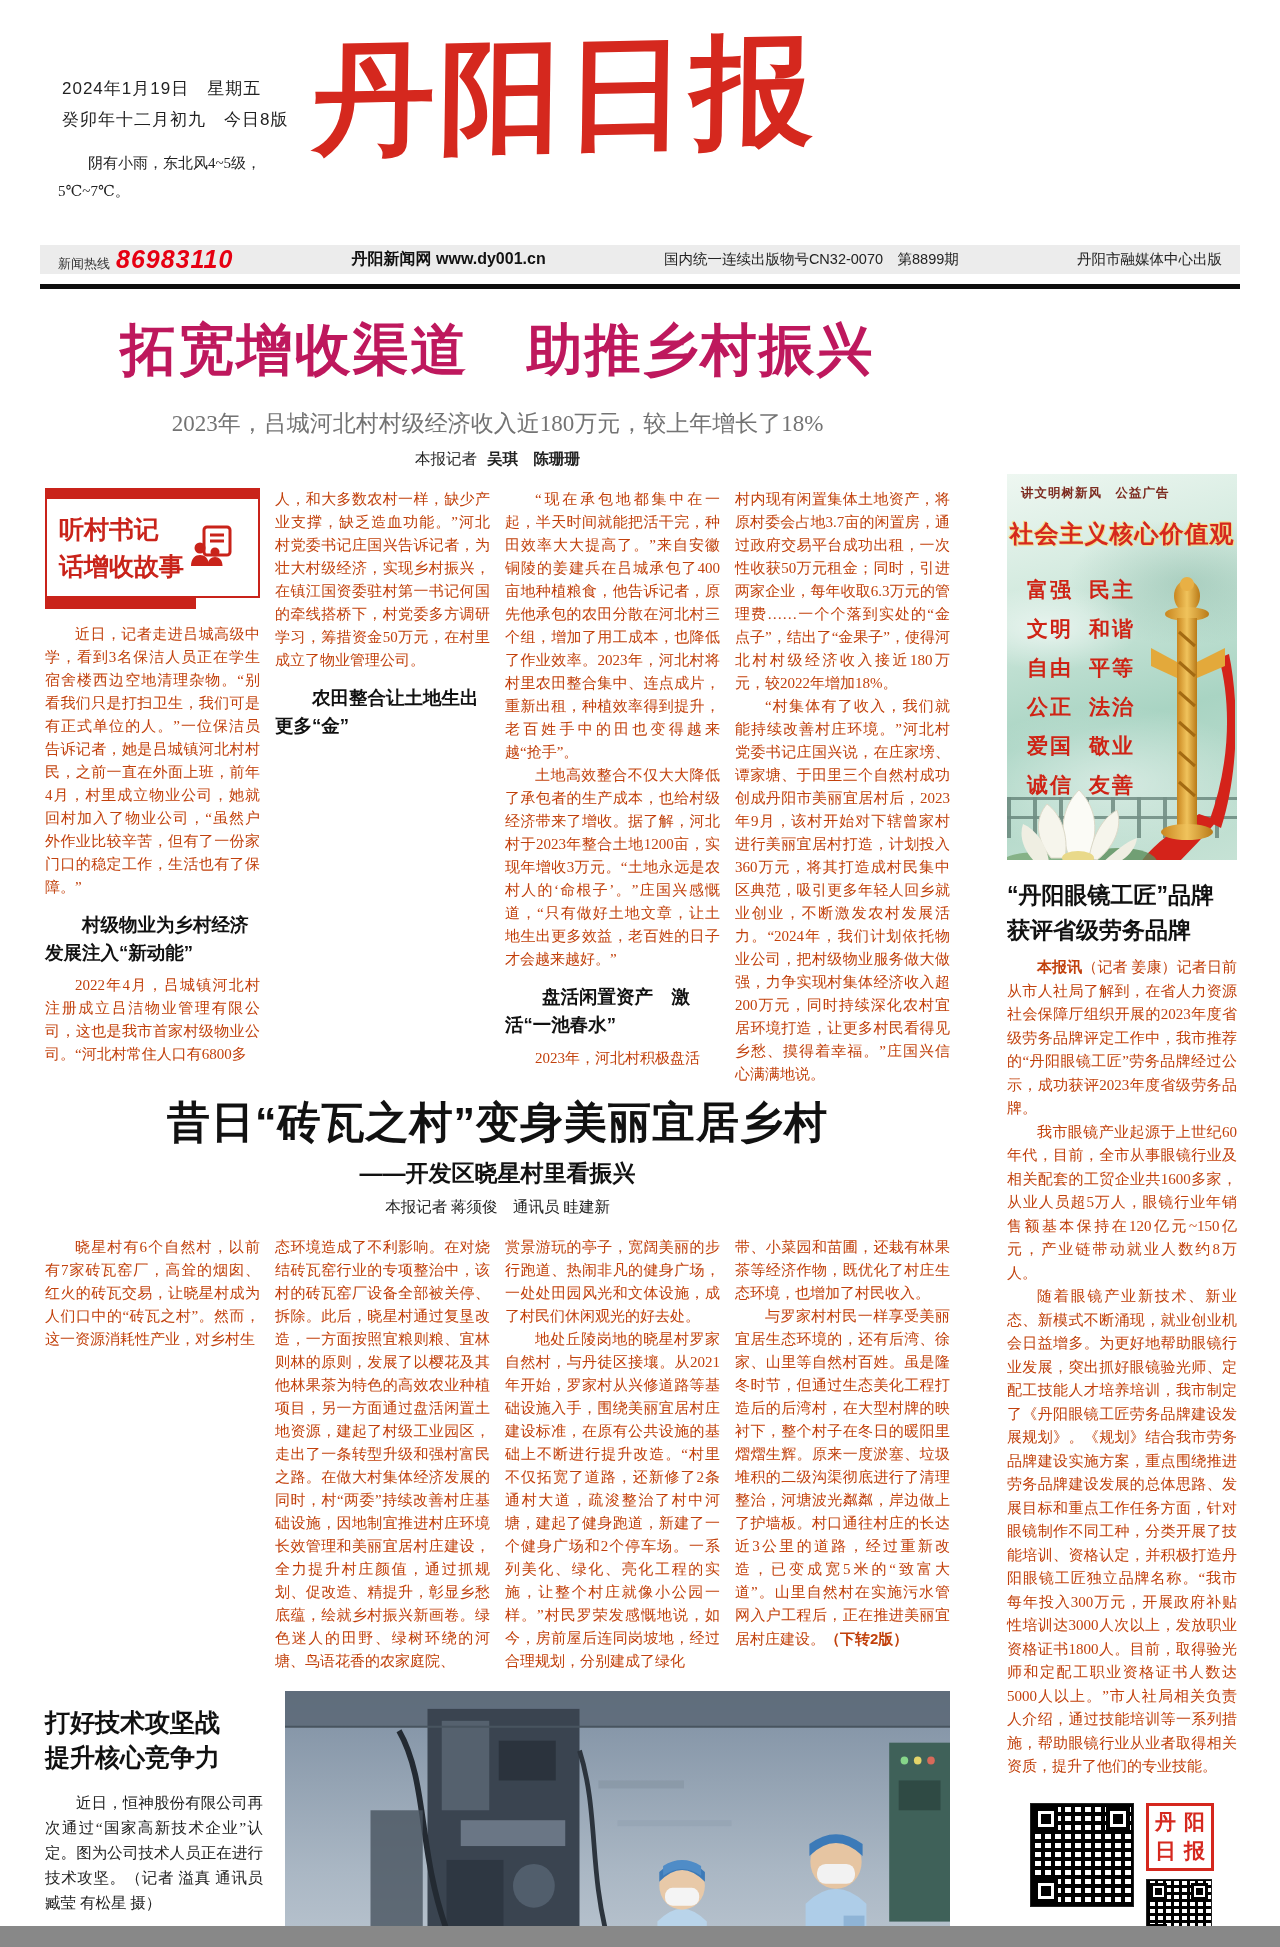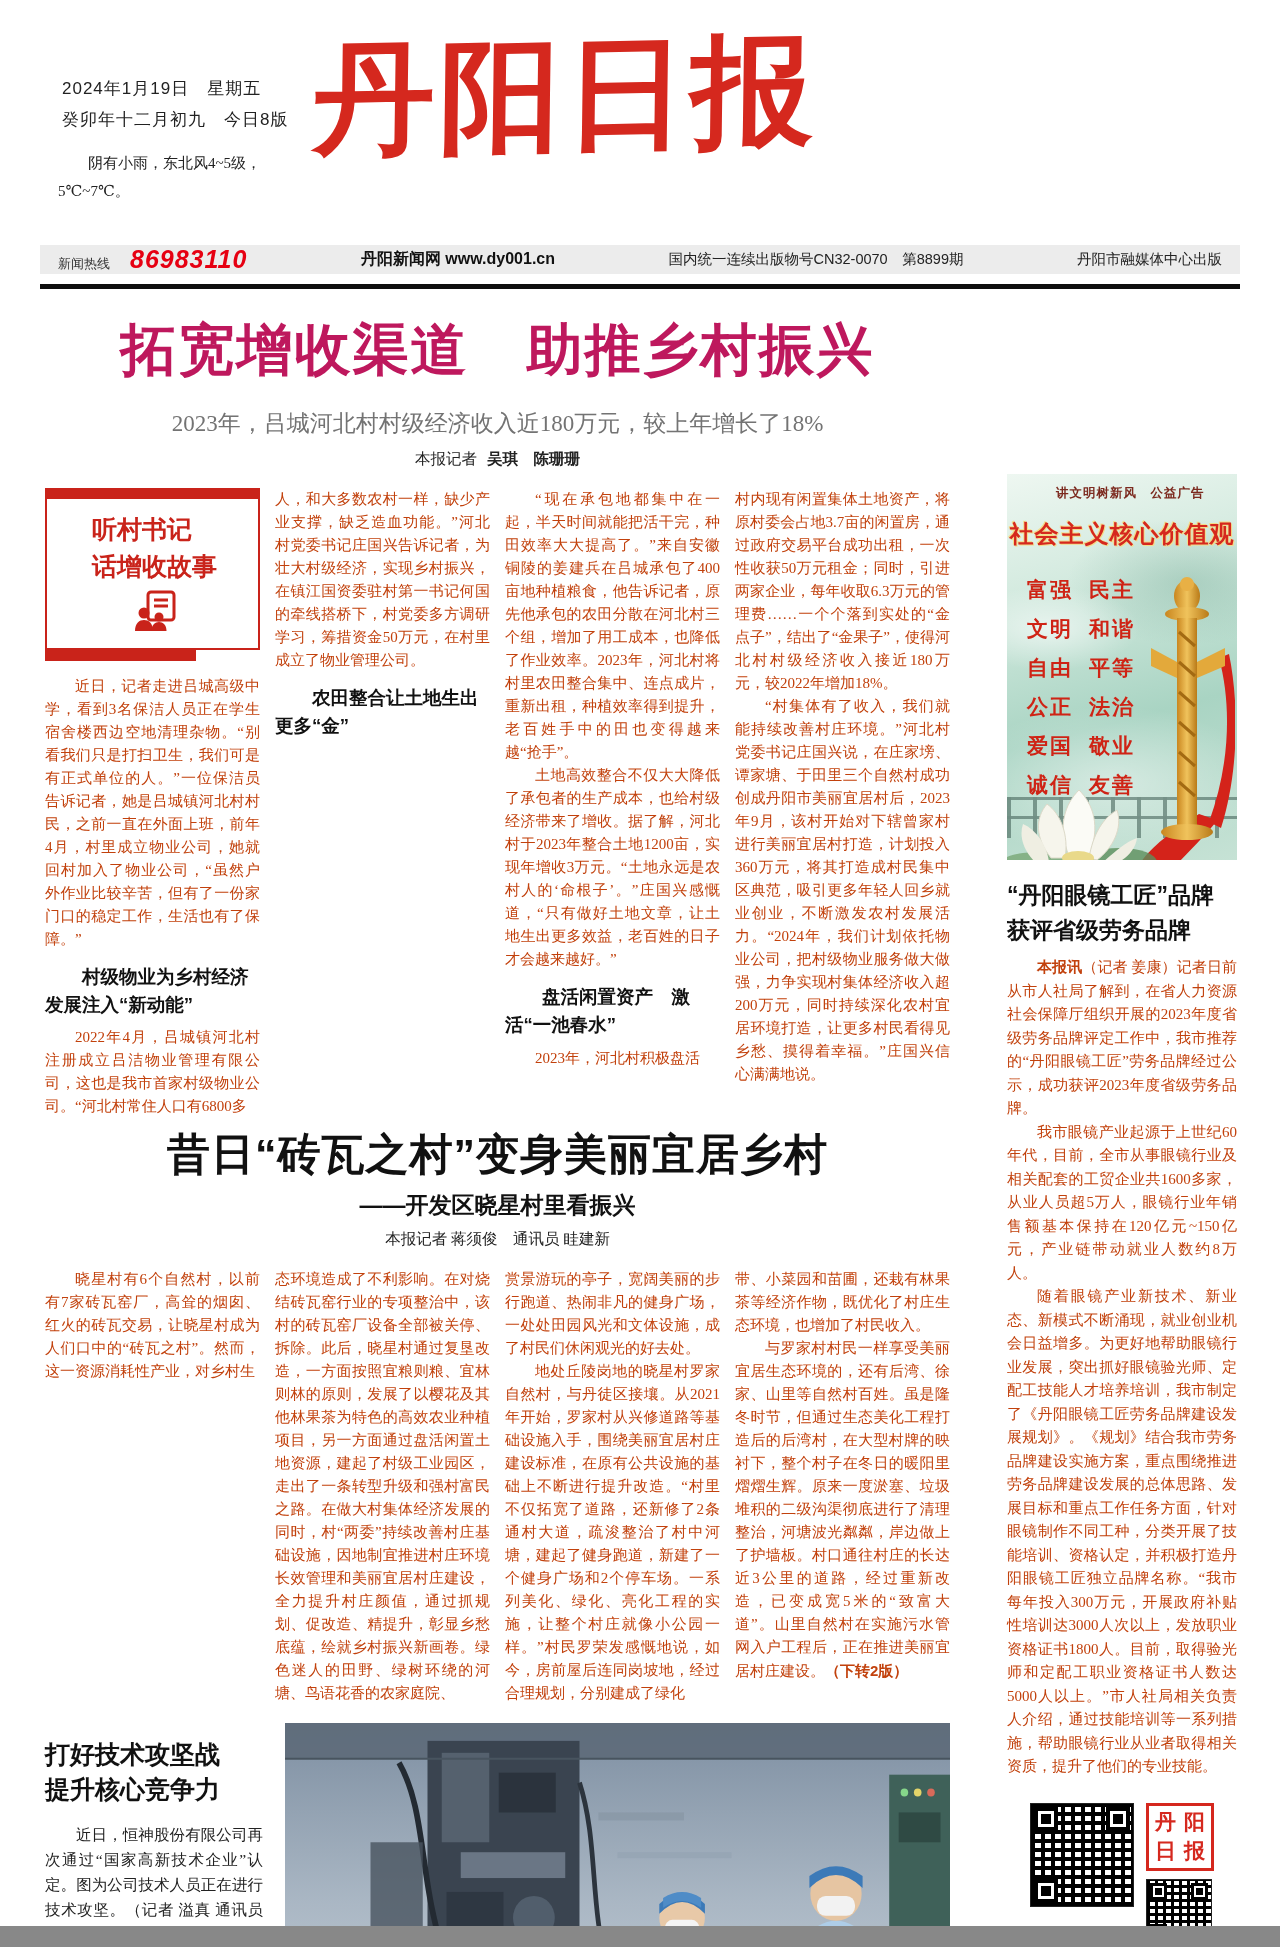--- a/index.html
+++ b/index.html
@@ -9,21 +9,21 @@
   .hdr{position:relative;height:242px;}
   .date-block{position:absolute;left:62px;top:74px;font-size:17px;line-height:1.8;letter-spacing:1px;
               font-family:"Liberation Sans","DejaVu Sans",sans-serif;color:#222;}
   .weather{position:absolute;left:58px;top:150px;width:250px;font-size:15px;line-height:1.85;text-indent:2em;color:#222;}
   .masthead{position:absolute;left:0;right:150px;top:28px;text-align:center;font-size:122px;line-height:1.1;
             color:#d5281e;font-weight:900;font-family:"DejaVu Sans","Liberation Sans",sans-serif;
             transform:rotate(-1.2deg) skewX(-2deg);letter-spacing:4px;}
   .info-bar{position:absolute;left:40px;right:40px;top:245px;height:29px;background:#ececec;
             display:flex;align-items:center;justify-content:space-between;padding:0 18px;box-sizing:border-box;
             font-family:"Liberation Sans","DejaVu Sans",sans-serif;}
-  .hotline{display:flex;align-items:baseline;gap:20px;}
+  .hotline{display:flex;align-items:baseline;gap:6px;}
   .hotline .lbl{font-size:13px;color:#333;}
   .hotline .num{font-size:25px;font-weight:900;font-style:italic;color:#e60012;letter-spacing:1px;}
   .website{font-size:16px;font-weight:700;color:#111;}
   .issue,.publisher{font-size:14.5px;color:#222;}
   .rule{position:absolute;left:40px;right:40px;top:284px;height:5px;background:#0e0e0e;}
   
   .content{position:absolute;left:45px;top:302px;width:1192px;display:flex;align-items:flex-start;}
   .left-main{width:905px;flex:0 0 905px;}
   .rail{width:230px;flex:0 0 230px;margin-left:57px;margin-top:172px;}
   
@@ -35,21 +35,21 @@
   .byline b{margin-left:6px;}
   .cols{display:flex;gap:15px;margin-top:18px;}
   .col{flex:0 0 215px;width:215px;}
   p.body{margin:0;font-size:15px;line-height:23px;text-align:justify;color:#c2410c;}
   p.body.ind{text-indent:2em;}
   .subhead{margin:12px 0 8px;font-size:18.5px;line-height:1.5;font-weight:700;color:#111;text-indent:2em;
            font-family:"Liberation Sans","DejaVu Sans",sans-serif;}
   
   .fbox{margin-bottom:14px;}
   .fbox .bar-top{height:11px;background:#c9231a;}
-  .fbox .fb-body{border:2px solid #c9231a;border-top:none;display:flex;align-items:center;gap:6px;padding:12px 8px 12px 12px;flex-direction:column;}
+  .fbox .fb-body{border:2px solid #c9231a;border-top:none;display:flex;align-items:center;gap:6px;padding:12px 8px 12px 12px;}
   .fbox .ft{color:#c9231a;font-weight:900;font-size:25px;line-height:1.45;font-family:"Liberation Sans","DejaVu Sans",sans-serif;white-space:nowrap;}
   .fbox .bar-bottom{height:11px;width:70%;background:#c9231a;}
   
   .mid{margin-top:12px;}
   .mid-head{text-align:center;}
   .mid-head h2{margin:0;font-size:43px;line-height:1.15;font-weight:900;letter-spacing:1px;color:#111;
                font-family:"Liberation Sans","DejaVu Sans",sans-serif;}
   .mid-dek{margin-top:10px;font-size:23px;font-weight:700;color:#111;font-family:"Liberation Sans","DejaVu Sans",sans-serif;}
   .mid-by{margin-top:8px;font-size:15.5px;color:#222;}
   .turn{font-weight:700;font-family:"Liberation Sans","DejaVu Sans",sans-serif;}
@@ -64,21 +64,21 @@
   .photo{flex:1;height:328px;background:#9aa8b6;}
   .photo svg{display:block;width:100%;height:100%;}
   
   .poster{position:relative;height:386px;overflow:hidden;
           background:linear-gradient(165deg,#eef7f1 0%,#d3eadf 28%,#a9d4c3 62%,#c6e2d5 100%);}
   .poster::before{content:"";position:absolute;inset:0;
      background:radial-gradient(130px 60px at 18% 40%,rgba(255,255,255,.6),transparent 70%),
                 radial-gradient(170px 90px at 78% 28%,rgba(110,165,145,.35),transparent 70%),
                 radial-gradient(220px 110px at 45% 80%,rgba(255,255,255,.45),transparent 70%);}
   .poster-tag{position:absolute;top:11px;left:14px;font-size:12.5px;font-weight:700;color:#7c2a1f;letter-spacing:1px;
-              font-family:"Liberation Sans","DejaVu Sans",sans-serif;margin-left:35px;}
+              font-family:"Liberation Sans","DejaVu Sans",sans-serif;}
   .poster-title{position:absolute;top:44px;left:0;right:0;text-align:center;font-size:24px;font-weight:900;
                 color:#d5281e;letter-spacing:1px;font-family:"Liberation Sans","DejaVu Sans",sans-serif;
                 text-shadow:1px 1px 0 #f3dd8a,-1px -1px 0 #f3dd8a;}
   .pvals{position:absolute;top:96px;left:20px;font-family:"Liberation Sans","DejaVu Sans",sans-serif;}
   .pvals .row{display:flex;gap:16px;line-height:39px;}
   .pvals span{font-size:21px;font-weight:700;color:#cf2315;letter-spacing:2px;}
   .fence{position:absolute;left:0;right:0;bottom:22px;height:38px;opacity:.55;
          background:repeating-linear-gradient(90deg,rgba(45,75,66,.9) 0 4px,transparent 4px 26px);
          border-top:3px solid rgba(45,75,66,.9);}
   .fence::after{content:"";position:absolute;left:0;right:0;top:16px;height:3px;background:rgba(45,75,66,.9);}

